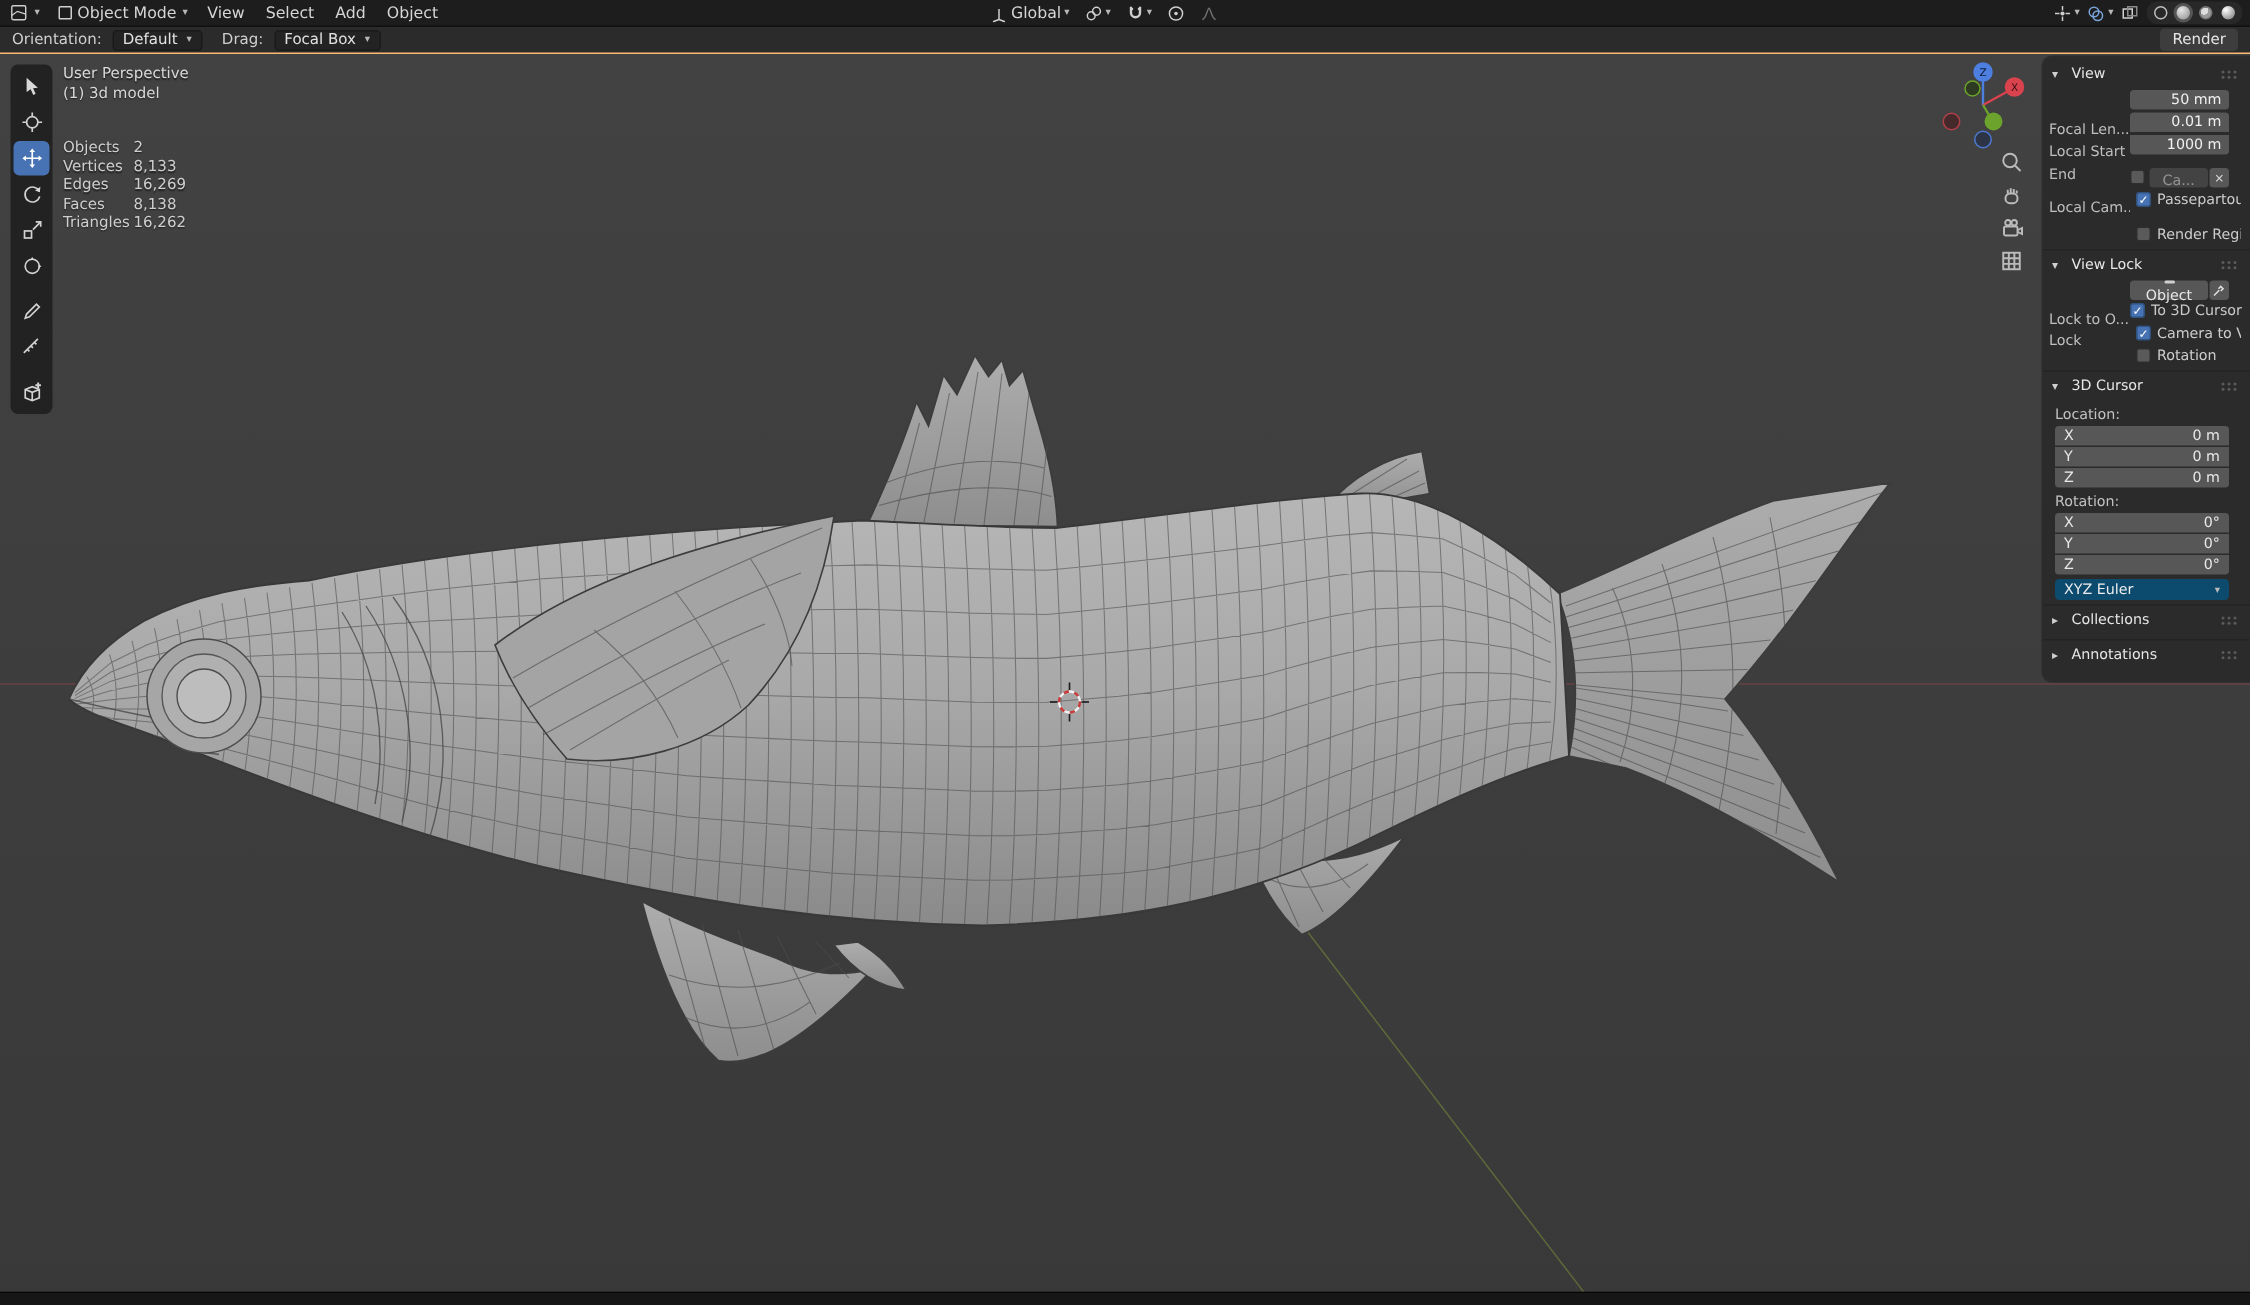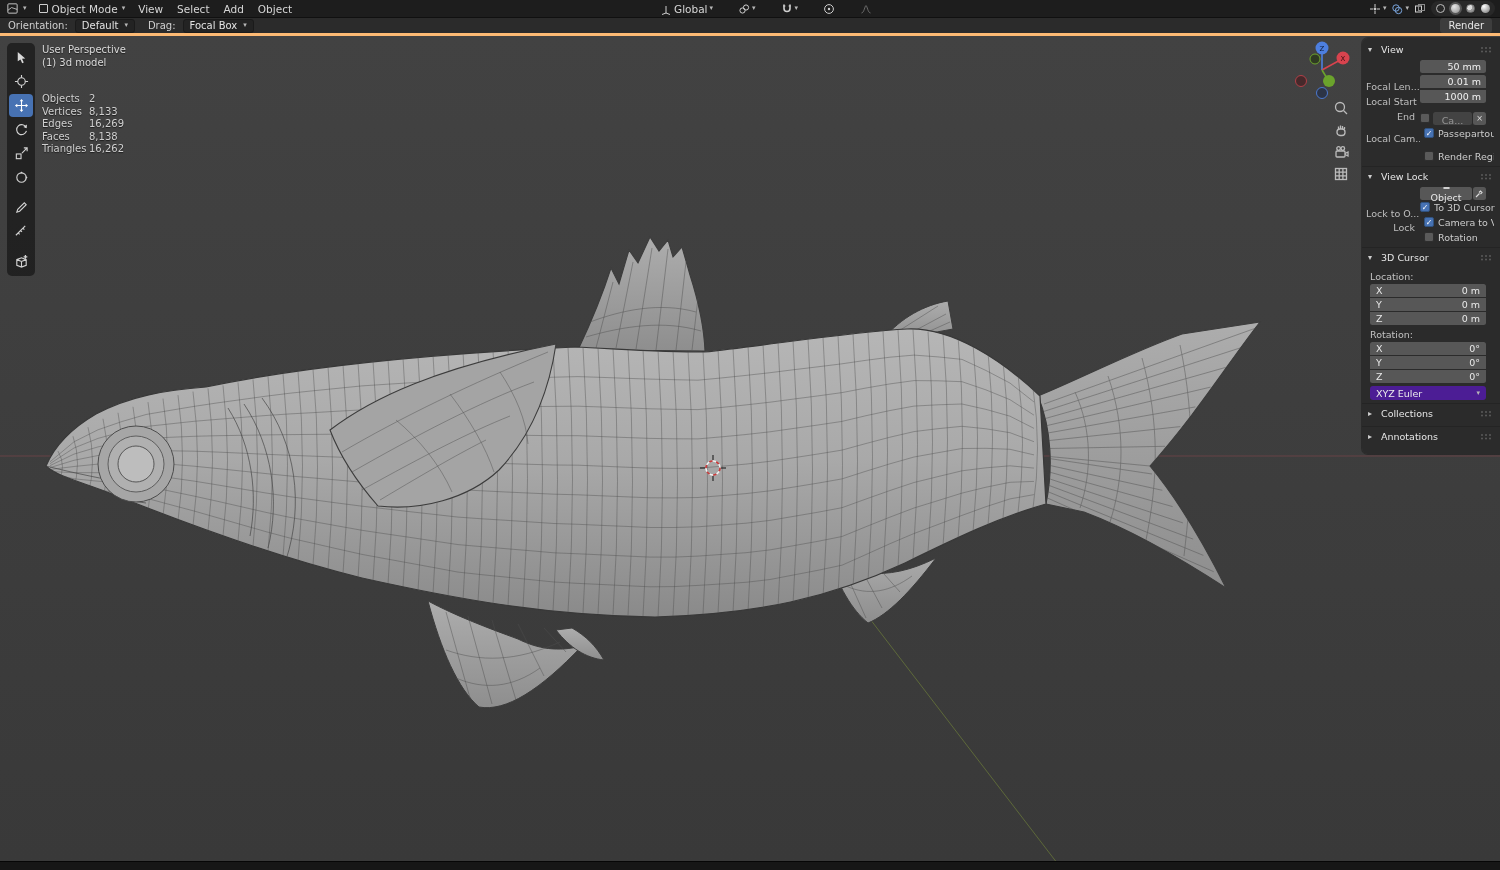--- a/index.html
+++ b/index.html
@@ -7,35 +7,35 @@
   body { background:#3c3c3c; font-family:"DejaVu Sans","Liberation Sans",sans-serif; color:#d4d4d4; }
 
   
   .topbar { height:18px; background:#1d1d1d; border-bottom:1px solid #101010;
             display:flex; align-items:center; position:relative; z-index:6;
             font-size:10.5px; color:#d6d6d6; }
   .tb-item { display:flex; align-items:center; gap:4px; padding:0 6px; height:100%; cursor:default; }
   .menu-item { padding:0 7px; }
   .chev { font-size:7px; color:#b8b8b8; line-height:1; }
   .icon-sq { width:9px; height:9px; border:1px solid #cfcfcf; border-radius:1px; display:inline-block; }
-  .center-cluster { position:absolute; left:660px; top:0; height:100%; display:flex; align-items:center; gap:25px; }
+  .center-cluster { position:absolute; left:660px; top:0; height:100%; display:flex; align-items:center; gap:10px; }
   .right-cluster { margin-left:auto; display:flex; align-items:center; gap:5px; padding-right:5px; }
   .hicon { display:flex; align-items:center; gap:2px; }
   .hicon svg { display:block; }
   .shade-group { display:flex; align-items:center; gap:2px; background:#282828; border-radius:8px; padding:1px 3px; }
   .shade { width:13px; height:13px; border-radius:50%; display:flex; align-items:center; justify-content:center; }
   .shade.active { background:#555; }
   .sphere { width:9px; height:9px; border-radius:50%; }
   .sph-wire { border:1px solid #bdbdbd; background:transparent; }
   .sph-solid { background:radial-gradient(circle at 35% 30%, #e6e6e6, #8b8b8b); }
   .sph-mat { background:radial-gradient(circle at 35% 30%, #dcdcdc 0 40%, #9a9a9a 41% 100%); border:1px solid #777; }
   .sph-rend { background:radial-gradient(circle at 32% 28%, #ffffff, #6f6f6f); }
 
   
-  .toolsettings { height:18px; background:#2b2b2b; border-bottom:3px solid #fdba74;
+  .toolsettings { height:18px; background:#2b2b2b; border-bottom:1px solid #fdba74;
                   display:flex; align-items:center; gap:7px; padding:0 8px; font-size:10px;
                   position:relative; z-index:6; color:#cfcfcf; }
   .ts-dd { background:#232323; border:1px solid #1a1a1a; border-radius:3px; height:14px;
            display:flex; align-items:center; gap:6px; padding:0 6px; color:#e2e2e2; }
   .options-btn { margin-left:auto; background:#3d3d3d; border-radius:3px; height:15px;
                  display:flex; align-items:center; padding:0 8px; color:#e6e6e6; }
 
   
   .viewport { position:relative; height:825px; overflow:hidden;
               background:linear-gradient(180deg,#424242 0%,#3d3d3d 55%,#393939 100%); }
@@ -65,41 +65,41 @@
 
   
   .sidebar { position:absolute; right:0; top:2px; width:138px; z-index:4;
              background:rgba(42,42,42,.97); border-radius:6px 0 0 6px;
              box-shadow:0 0 0 1px rgba(16,16,16,.4); font-size:9.5px; padding:2px 0 8px 0; color:#c9c9c9; }
   .panel-h { height:19px; display:flex; align-items:center; gap:4px; padding:0 6px; color:#e6e6e6; }
   .panel-h .tri { font-size:8px; width:9px; color:#cfcfcf; }
   .grip { margin-left:auto; opacity:.5; }
   .sec { border-top:1px solid #242424; margin-top:3px; }
   .row { display:flex; align-items:center; height:14px; margin:0 14px 1px 4px; }
-  .row label { flex:0 0 54px; text-align:right; padding-right:5px; color:#bfbfbf;
+  .row label { flex:0 0 54px; text-align:left; padding-right:5px; color:#bfbfbf;
                white-space:nowrap; overflow:hidden;margin-top:40px; }
   .field { flex:1; background:#575757; height:13px; border-radius:2.5px; display:flex;
            align-items:center; justify-content:flex-end; padding:0 5px; color:#f0f0f0; }
   .field.obj { justify-content:flex-start; gap:3px; color:#e8e8e8;flex-direction:column; }
   .minibtn { width:13px; height:13px; margin-left:1px; background:#575757; border-radius:2.5px;
              display:flex; align-items:center; justify-content:center; color:#ddd; font-size:8px; }
   .cb { width:10px; height:10px; border-radius:2px; background:#5a5a5a; border:1px solid #2e2e2e;
         flex:0 0 auto; text-align:center; line-height:9px; font-size:8px; color:#fff; }
   .cb.checked { background:#4772b3; border-color:#30527f; }
   .cb.checked::after { content:"✓"; }
   .cbrow { display:flex; align-items:center; gap:4px; height:14px; margin:0 6px 1px 62px; }
   .cbrow span.t { white-space:nowrap; overflow:hidden; color:#cdcdcd; }
   .sub { margin:4px 0 2px 8px; color:#c2c2c2; }
   .axisrow { display:flex; margin:0 14px 1px 8px; }
   .axisfield { flex:1; background:#575757; height:13px; display:flex; justify-content:space-between;
                align-items:center; padding:0 6px; color:#e9e9e9; }
   .rt { border-radius:2.5px 2.5px 0 0; }
   .rm { border-radius:0; }
   .rb { border-radius:0 0 2.5px 2.5px; }
-  .dd-wide { margin:3px 14px 1px 8px; background:#4c1d95; height:14px; border-radius:3px;
+  .dd-wide { margin:3px 14px 1px 8px; background:#0c4a6e; height:14px; border-radius:3px;
              display:flex; align-items:center; padding:0 6px; color:#ececec; }
   .dd-wide .chev { margin-left:auto; }
 
   .statusbar { height:9px; background:#161616; border-top:1px solid #060606; }
 </style>
 </head>
 <body>
 
 <header class="topbar">
   <div class="tb-item">

